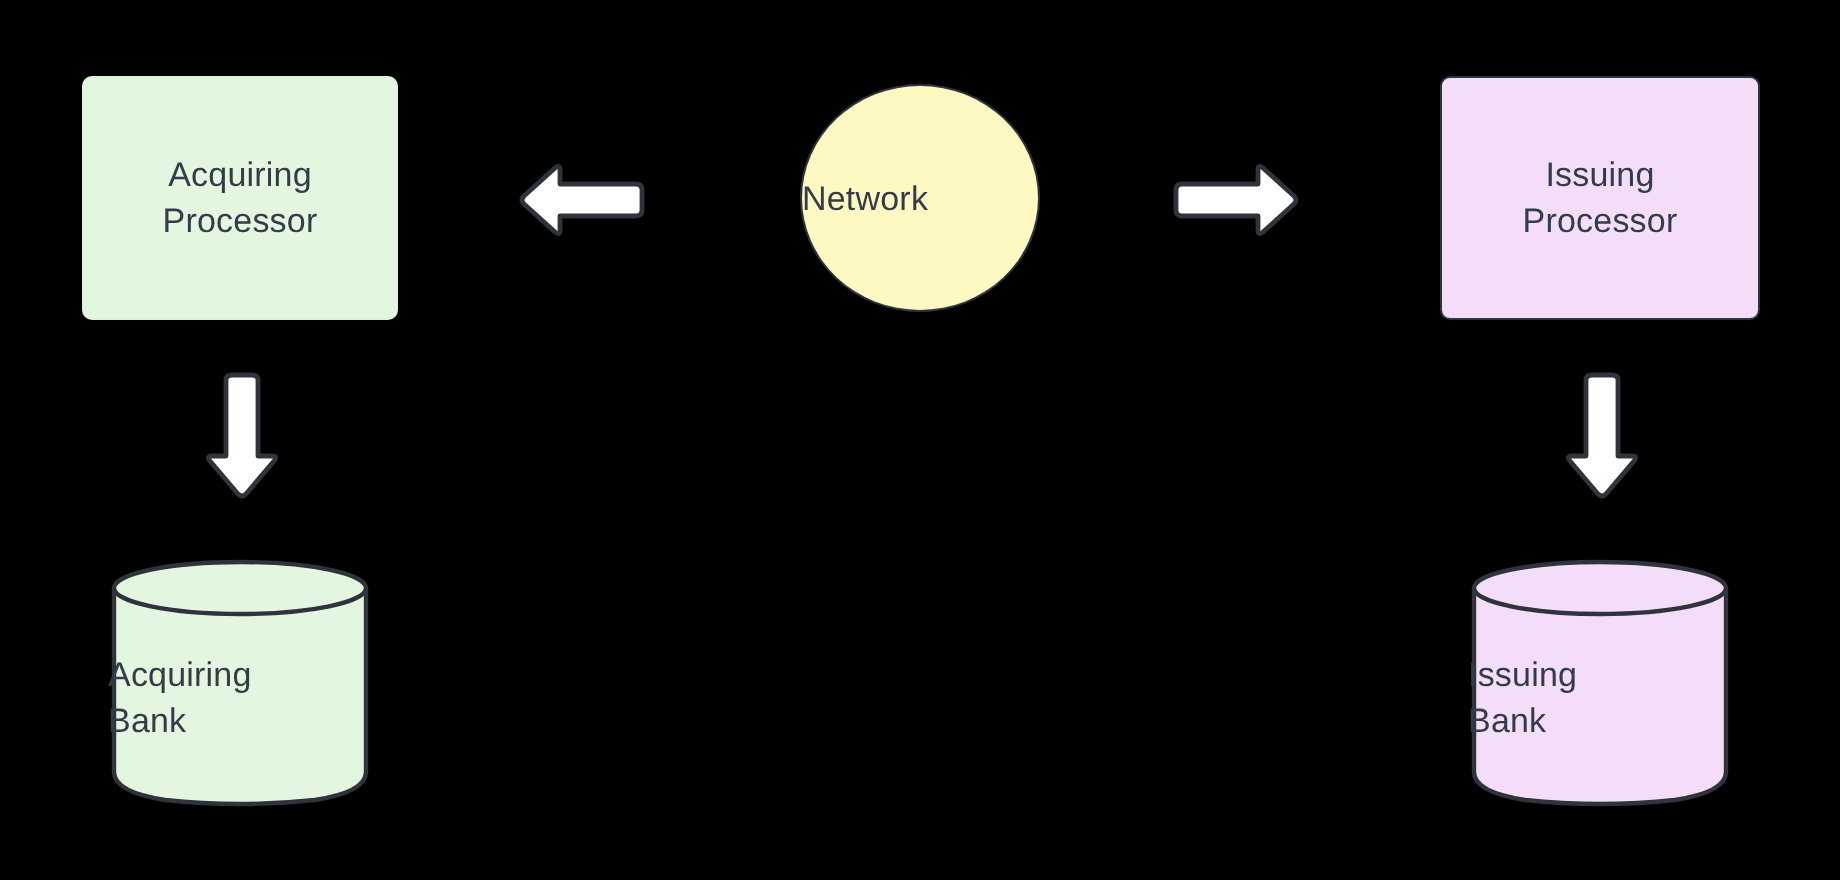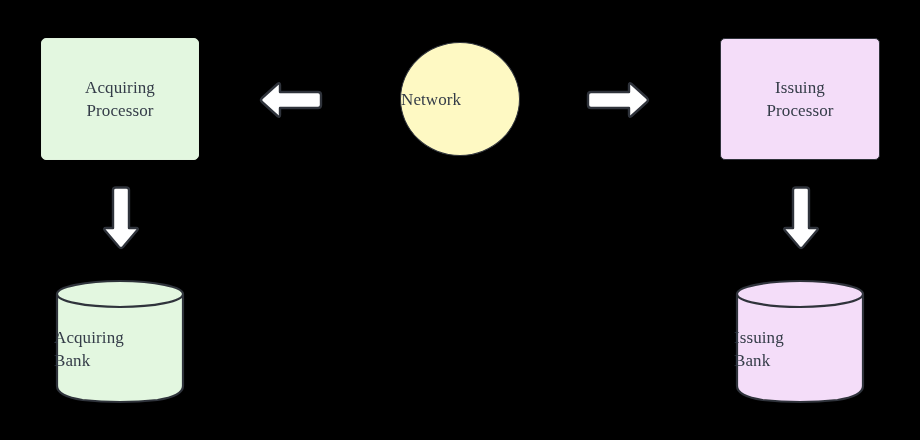--- a/index.html
+++ b/index.html
@@ -6,21 +6,21 @@
     margin: 0;
     padding: 0;
     background: #000000;
   }
   #canvas {
     position: relative;
     width: 920px;
     height: 440px;
     background: #000000;
     overflow: hidden;
-    font-family: Liberation Serif, serif;
+    font-family: Liberation Sans, sans-serif;
   }
   .node-label {
     color: #343c48;
     font-size: 17px;
     line-height: 23px;
     text-align: center;
     white-space: pre-line;
     letter-spacing: 0.1px;
   }
   

